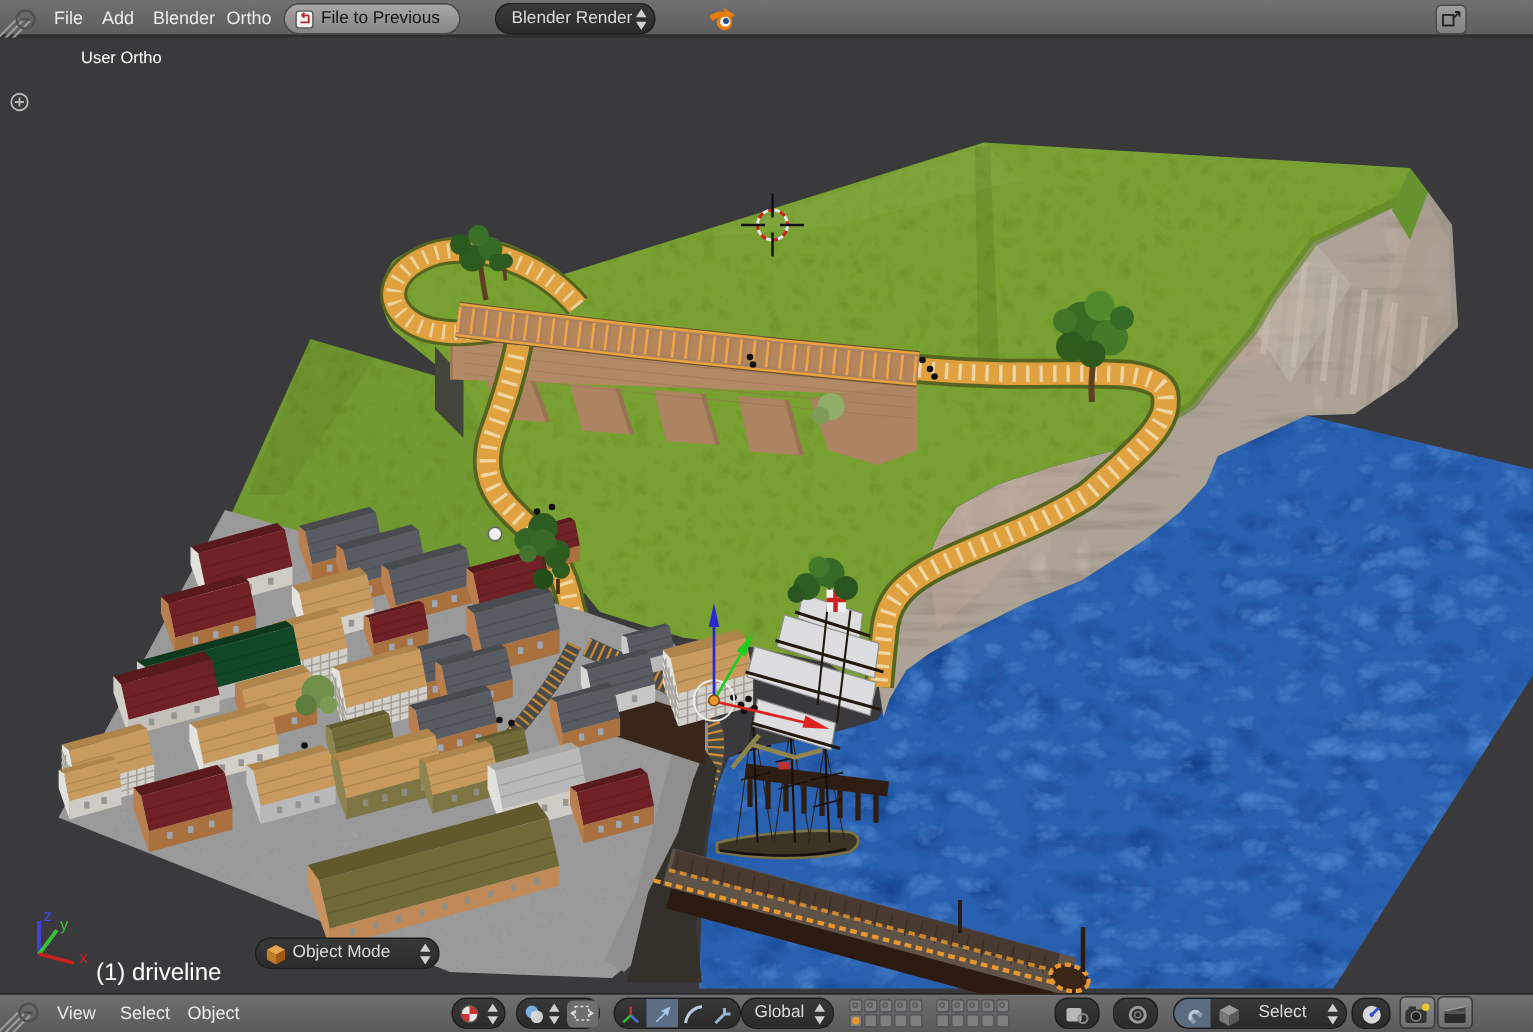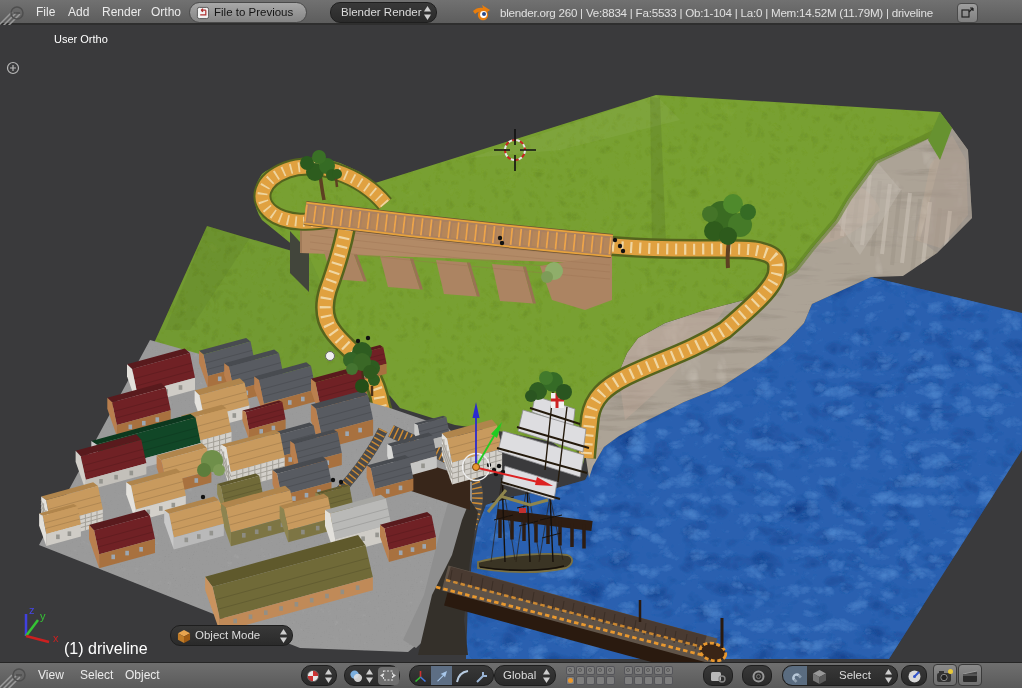--- a/index.html
+++ b/index.html
@@ -648,40 +648,39 @@
 
 <svg style="position:absolute;left:0;top:0" width="40" height="25" viewBox="0 0 40 25">
 <path d="M-2,26 L12,12 M-2,31 L16,13 M-2,36 L20,14" stroke="#9a9a9a" stroke-width="1.5" fill="none"></path>
 </svg>
 <svg style="position:absolute;left:10px;top:6px" width="14" height="14" viewBox="0 0 14 14">
 <circle cx="7" cy="7" r="6" fill="none" stroke="#4e4e4e" stroke-width="1.5"></circle>
       <path d="M4,7 L10,7" stroke="#4e4e4e" stroke-width="1.5"></path>
     </svg>
 <div class="mtxt" style="left:36px">File</div>
 <div class="mtxt" style="left:68px">Add</div>
-<div class="mtxt" style="left:102px">Render</div>
+<div class="mtxt" style="left:102px">Blender</div>
 <div class="mtxt" style="left:151px">Ortho</div>
 <div style="position:absolute;left:189px;top:2px;width:118px;height:21px;border-radius:11px;background:linear-gradient(#a8a8a8,#858585);border:1px solid #4a4a4a;color:#141414;font-size:11.5px;line-height:19px;white-space:nowrap;">
 <svg style="position:absolute;left:6px;top:3px" width="14" height="14" viewBox="0 0 15 15">
         <rect x="1.5" y="1.5" width="12" height="12" rx="2" fill="#f2f2f2" stroke="#555"></rect>
         <path d="M10.5,4.5 L5.5,4.5 M5.5,4.5 L7.5,2.8 M5.5,4.5 L7.5,6.2 M10.5,4.5 L10.5,9.5 L4.5,9.5" stroke="#b03030" stroke-width="1.3" fill="none"></path>
       </svg>
 <span style="margin-left:24px">File to Previous</span></div>
 <div style="position:absolute;left:330px;top:2px;width:107px;height:21px;border-radius:10px;background:linear-gradient(#383838,#2a2a2a);border:1px solid #1e1e1e;color:#dcdcdc;font-size:11.5px;line-height:19px;white-space:nowrap;">
 <span style="margin-left:10px">Blender Render</span><svg style="position:absolute;left:92px;top:2px" width="9" height="16" viewBox="0 0 9 16">
 <path d="M4.5,1 L8,6.5 L1,6.5 Z" fill="#cfcfcf"></path>
         <path d="M4.5,15 L8,9.5 L1,9.5 Z" fill="#cfcfcf"></path>
       </svg></div>
 <svg style="position:absolute;left:472px;top:4px" width="19" height="17" viewBox="0 0 19 17">
 <path d="M1,7 C4,4 8,3 11,4 L10,1 L18,6 L11,11 L11,8 C8,7 5,8 3,10 Z" fill="#e87d0d"></path>
 <circle cx="11" cy="11" r="5.2" fill="#e87d0d"></circle>
       <circle cx="11.5" cy="10.5" r="3.4" fill="#fff"></circle>
       <circle cx="12" cy="10" r="2" fill="#2a4a8a"></circle>
 </svg>
-<div class="stxt" style="left:500px">blender.org 260 | Ve:8834 | Fa:5533 | Ob:1-104 | La:0 | Mem:14.52M (11.79M) | driveline</div>
 <div style="position:absolute;left:957px;top:3px;width:21px;height:20px;border-radius:4px;background:linear-gradient(#9e9e9e,#808080);border:1px solid #4a4a4a;">
 <svg style="position:absolute;left:3px;top:3px" width="13" height="13" viewBox="0 0 13 13">
         <rect x="1" y="3" width="7" height="7" fill="none" stroke="#222" stroke-width="1.2"></rect>
         <path d="M8,5 L12,1 M12,1 L9,1 M12,1 L12,4" stroke="#222" stroke-width="1.2" fill="none"></path>
       </svg>
     </div>
 
 <svg style="position:absolute;left:0;top:663px" width="40" height="25" viewBox="0 0 40 25">
 <path d="M-2,26 L12,12 M-2,31 L16,13 M-2,36 L20,14" stroke="#9a9a9a" stroke-width="1.5" fill="none"></path>
 </svg>

